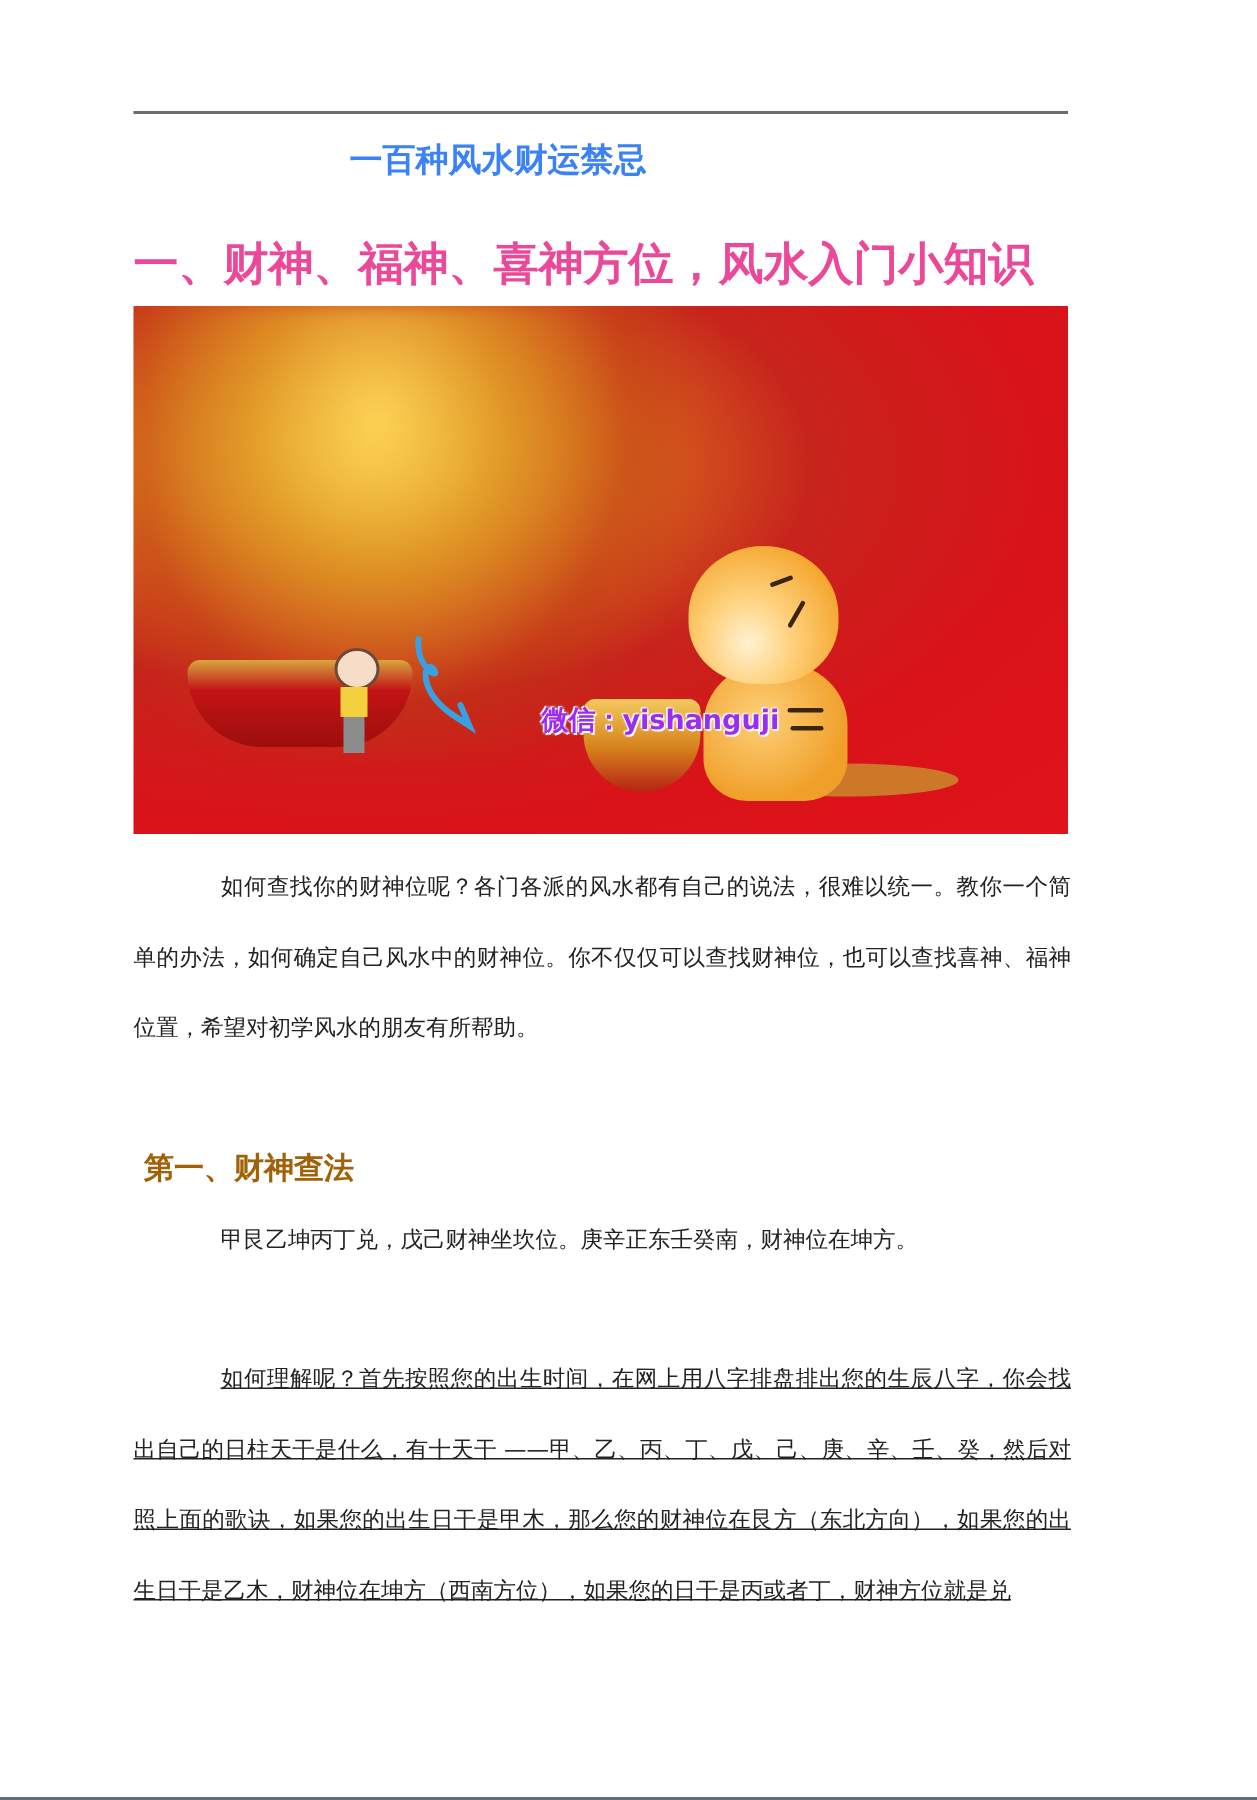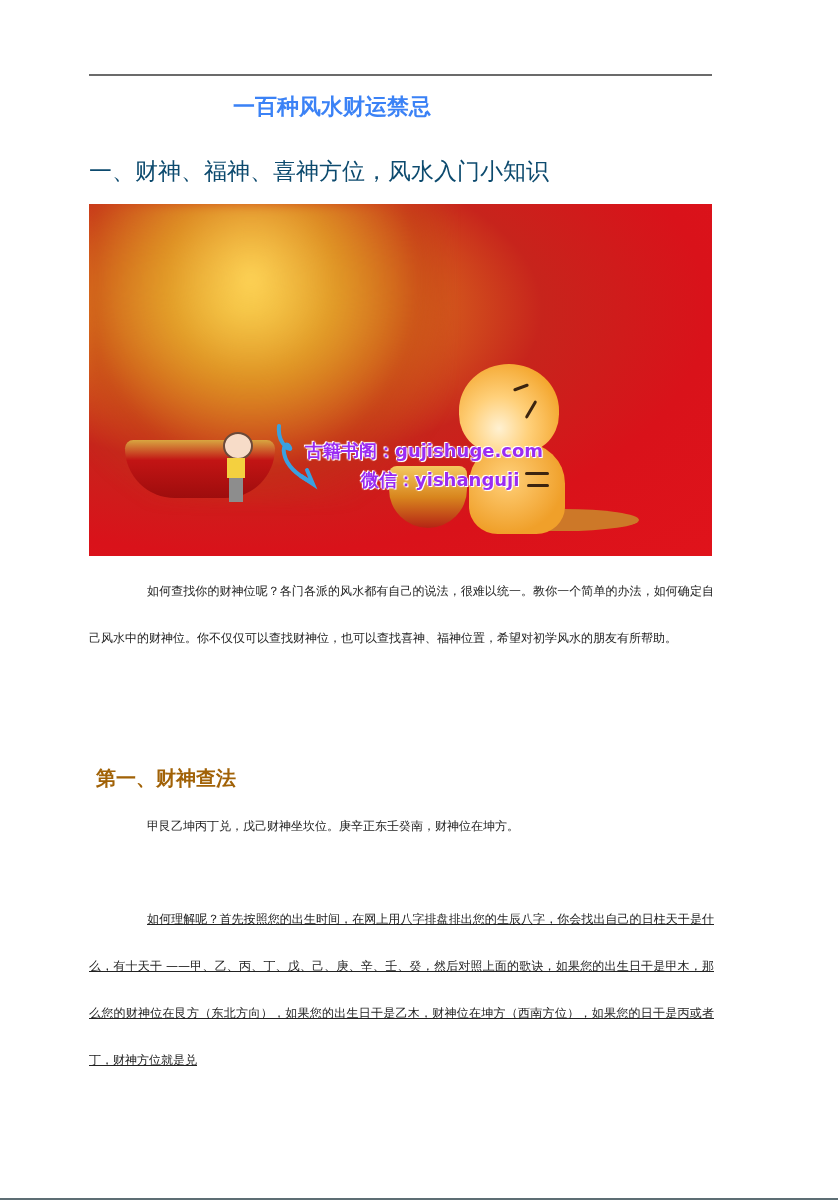--- a/index.html
+++ b/index.html
@@ -5,21 +5,21 @@
   html, body { margin: 0; padding: 0; }
   body {
     width: 838px; height: 1200px; background: #ffffff; position: relative; overflow: hidden;
     font-family: "DejaVu Sans", "Liberation Sans", sans-serif; color: #222;
   }
   .top-rule { position: absolute; left: 89px; top: 74px; width: 623px; height: 2px; background: #6b6b6b; }
   .doc-title {
     position: absolute; left: 233px; top: 92px; font-size: 22px; font-weight: bold; color: #3b82f6; letter-spacing: 0px;
   }
   .section-heading {
-    position: absolute; left: 89px; top: 156px; font-size: 23px; font-weight: normal; color: #0c4a6e;
+    position: absolute; left: 89px; top: 156px; font-size: 30px; font-weight: bold; color: #ec4899;
   }
   .hero {
     position: absolute; left: 89px; top: 204px; width: 623px; height: 352px; overflow: hidden;
     background: radial-gradient(ellipse at 25% 30%, #f3c23a 0%, #d9731d 22%, #c7241c 45%, #d9121a 70%, #e0131b 100%);
   }
   .hero .bowl {
     position: absolute; left: 0; top: 0; width: 360px; height: 300px;
     background: radial-gradient(ellipse at 45% 25%, rgba(255,215,90,0.9) 0%, rgba(225,160,40,0.7) 30%, rgba(190,60,20,0.4) 60%, rgba(200,20,20,0) 80%);
     filter: blur(6px);
   }
@@ -54,21 +54,21 @@
   .hero .girl .g-body { position:absolute; left:8px; top:26px; width:18px; height:20px; background:#f4d03f; }
   .hero .girl .g-legs { position:absolute; left:10px; top:46px; width:14px; height:24px; background:#8d8d8d; }
   .hero .arrow { position: absolute; left: 186px; top: 220px; width: 46px; height: 66px; }
   .watermark {
     position: absolute; font-weight: bold; color: #9b2cf2; font-size: 18px; white-space: nowrap;
     text-shadow: 0 0 2px #ffffff, 0 0 2px #ffffff, 1px 1px 0 #ffffff, -1px -1px 0 #ffffff;
   }
   .wm1 { left: 216px; top: 235px; }
   .wm2 { left: 272px; top: 264px; }
   .para {
-    position: absolute; left: 89px; width: 625px; font-size: 12px; line-height: 47px; color: #222; text-align: justify;
+    position: absolute; left: 89px; width: 625px; font-size: 15px; line-height: 47px; color: #222; text-align: justify;
   }
   .para .indent { display: inline-block; width: 58px; }
   .p1 { top: 568px; }
   .sub-heading { position: absolute; left: 96px; top: 765px; font-size: 20px; font-weight: bold; color: #a16207; }
   .p2 { top: 803px; }
   .p3 { top: 896px; text-decoration: underline; }
   .bottom-rule { position: absolute; left: 0; top: 1198px; width: 838px; height: 2px; background: #5d6e74; }
 </style>
 </head>
 <body>
@@ -94,21 +94,20 @@
   </div>
   <div class="girl">
     <div class="g-head"></div>
     <div class="g-body"></div>
     <div class="g-legs"></div>
   </div>
   <svg class="arrow" viewBox="0 0 46 66">
     <path d="M4 2 C 2 22, 20 30, 14 22 C 8 14, 0 40, 36 58" fill="none" stroke="#3aa0e0" stroke-width="4" stroke-linecap="round"></path>
     <path d="M26 52 L38 60 L32 46" fill="none" stroke="#3aa0e0" stroke-width="4" stroke-linecap="round"></path>
   </svg>
-  <div class="watermark wm1">古籍书阁：gujishuge.com</div>
   <div class="watermark wm2">微信：yishanguji</div>
 </div>
 
 <div class="para p1"><span class="indent"></span><span>如何查找你的财神位呢？各门各派的风水都有自己的说法，很难以统一。教你一个简单的办法，如何确定自己风水中的财神位。你不仅仅可以查找财神位，也可以查找喜神、福神位置，希望对初学风水的朋友有所帮助。</span></div>
 
 <div class="sub-heading">第一、财神查法</div>
 
 <div class="para p2"><span class="indent"></span><span>甲艮乙坤丙丁兑，戊己财神坐坎位。庚辛正东壬癸南，财神位在坤方。</span></div>
 
 <div class="para p3"><span class="indent"></span><span>如何理解呢？首先按照您的出生时间，在网上用八字排盘排出您的生辰八字，你会找出自己的日柱天干是什么，有十天干 ——甲、乙、丙、丁、戊、己、庚、辛、壬、癸，然后对照上面的歌诀，如果您的出生日干是甲木，那么您的财神位在艮方（东北方向），如果您的出生日干是乙木，财神位在坤方（西南方位），如果您的日干是丙或者丁，财神方位就是兑</span></div>

